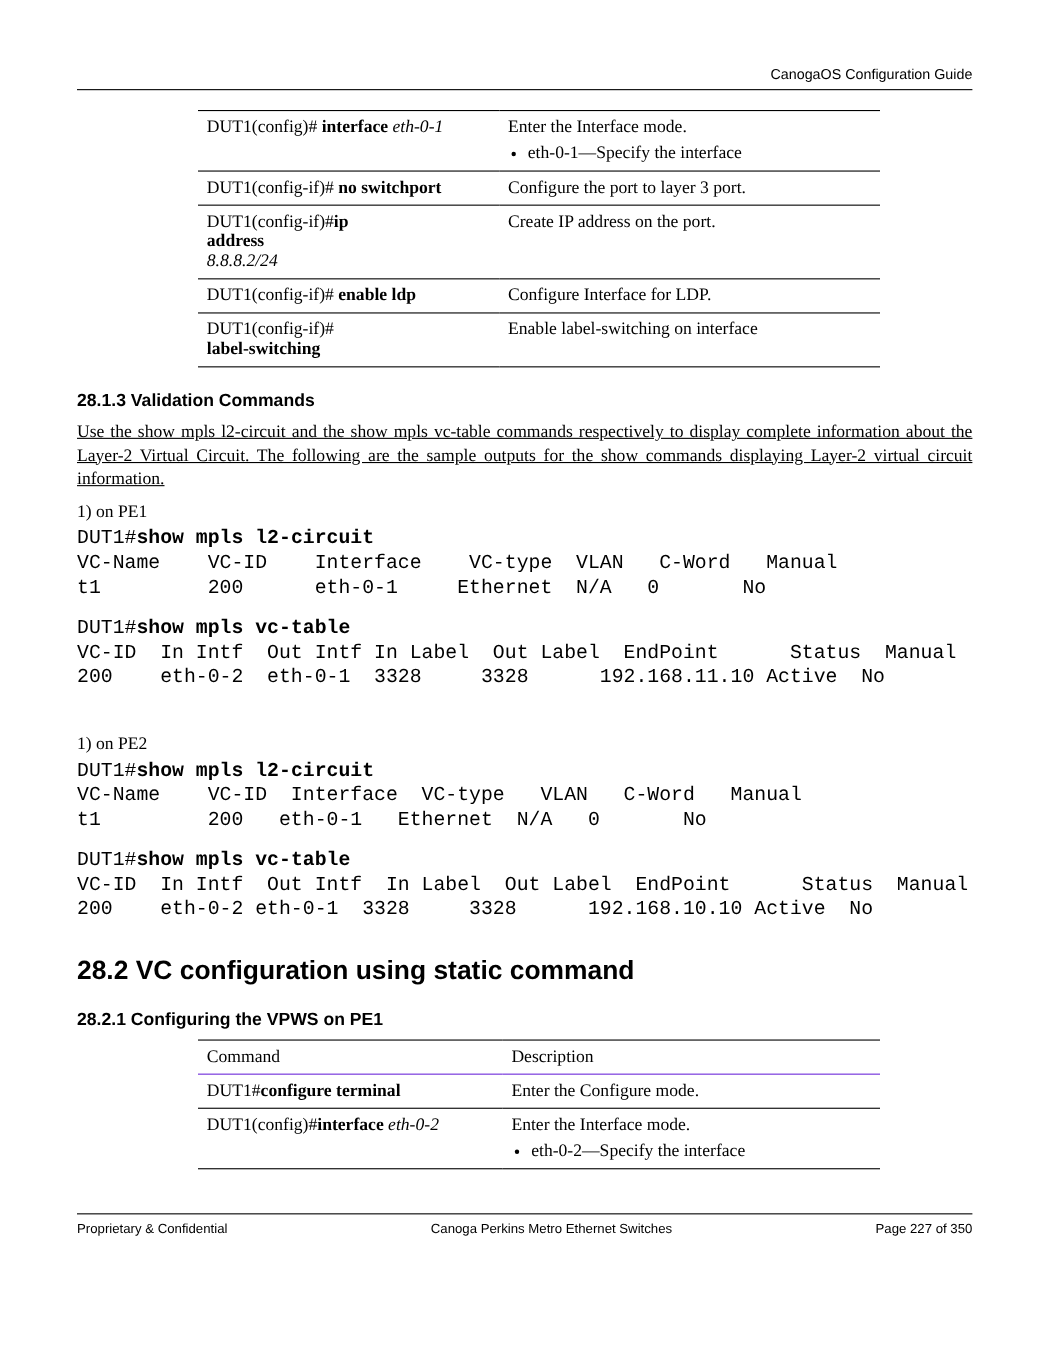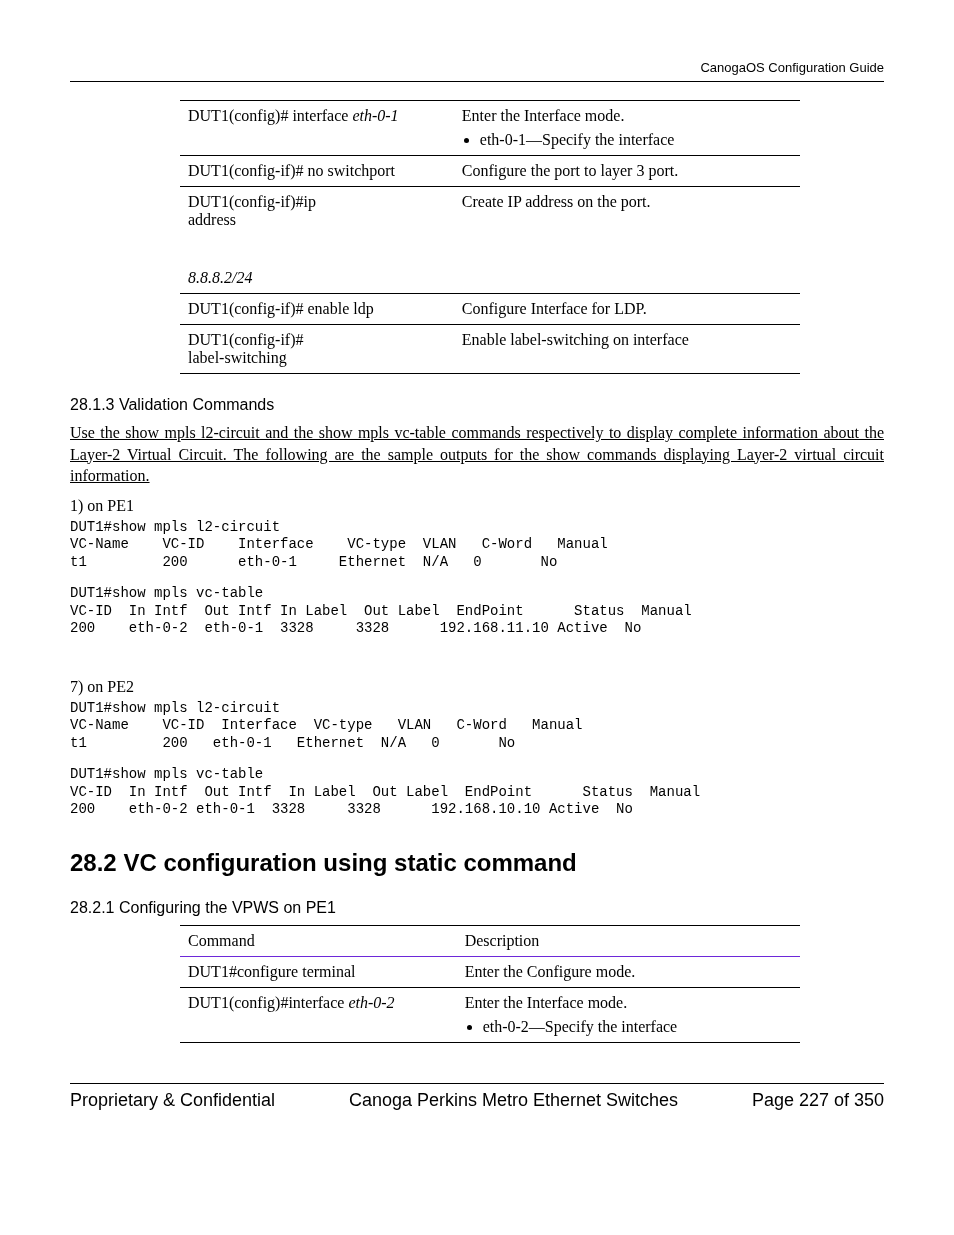--- a/index.html
+++ b/index.html
@@ -41,56 +41,56 @@
     text-align: left;
     font-weight: normal;
     padding: 6px 8px;
     font-size: 16px;
   }
   table.cmd-table tr:last-child td {
     border-bottom: 1.5px solid #000;
   }
   .col-cmd { width: 270px; }
   .col-desc { width: 350px; }
-  .italic { font-style: italic; margin-top: 40px; }
-  .bold { font-weight: normal; }
+  .italic { font-style: italic; }
+  .bold { font-weight: bold; }
   .section-h3 {
     font-family: Arial, Helvetica, sans-serif;
-    font-weight: normal;
+    font-weight: bold;
     font-size: 16px;
     margin: 22px 0 8px 0;
   }
   .body-text {
     text-align: justify;
     margin: 6px 0 10px 0;
     line-height: 1.35;
     text-decoration: underline;
   }
   .mono {
     font-family: "Courier New", Courier, monospace;
-    font-size: 14px;
+    font-size: 18px;
     white-space: pre;
     margin: 4px 0 14px 0;
     line-height: 1.25;
   }
   .list-item {
     margin: 8px 0 4px 0;
   }
   h2.section-h2 {
     font-family: Arial, Helvetica, sans-serif;
     font-weight: bold;
     font-size: 24px;
     margin: 30px 0 6px 0;
   }
   .footer {
     border-top: 1.5px solid #000;
     margin-top: 40px;
     padding-top: 6px;
     font-family: Arial, Helvetica, sans-serif;
-    font-size: 18px;
+    font-size: 12px;
     display: flex;
     justify-content: space-between;
   }
   ul.bullet {
     margin: 6px 0 0 0;
     padding-left: 18px;
   }
   ul.bullet li {
     padding-left: 0;
   }
@@ -159,21 +159,21 @@
 
 <div class="list-item">1)  on PE1</div>
 <div class="mono"><span>DUT1#</span><span class="bold">show mpls l2-circuit</span>
 <span>VC-Name    VC-ID    Interface    VC-type  VLAN   C-Word   Manual
 t1         200      eth-0-1     Ethernet  N/A   0       No</span></div>
 <div class="mono"><span>DUT1#</span><span class="bold">show mpls vc-table</span>
 <span>VC-ID  In Intf  Out Intf In Label  Out Label  EndPoint      Status  Manual
 200    eth-0-2  eth-0-1  3328     3328      192.168.11.10 Active  No</span></div>
 
 <br>
-<div class="list-item">7) on PE2</div>
+<div class="list-item">1) on PE2</div>
 <div class="mono"><span>DUT1#</span><span class="bold">show mpls l2-circuit</span>
 <span>VC-Name    VC-ID  Interface  VC-type   VLAN   C-Word   Manual
 t1         200   eth-0-1   Ethernet  N/A   0       No</span></div>
 <div class="mono"><span>DUT1#</span><span class="bold">show mpls vc-table</span>
 <span>VC-ID  In Intf  Out Intf  In Label  Out Label  EndPoint      Status  Manual
 200    eth-0-2 eth-0-1  3328     3328      192.168.10.10 Active  No</span></div>
 
 <h2 class="section-h2">28.2  VC configuration using static command</h2>
 <div class="section-h3">28.2.1 Configuring the VPWS on PE1</div>
 

